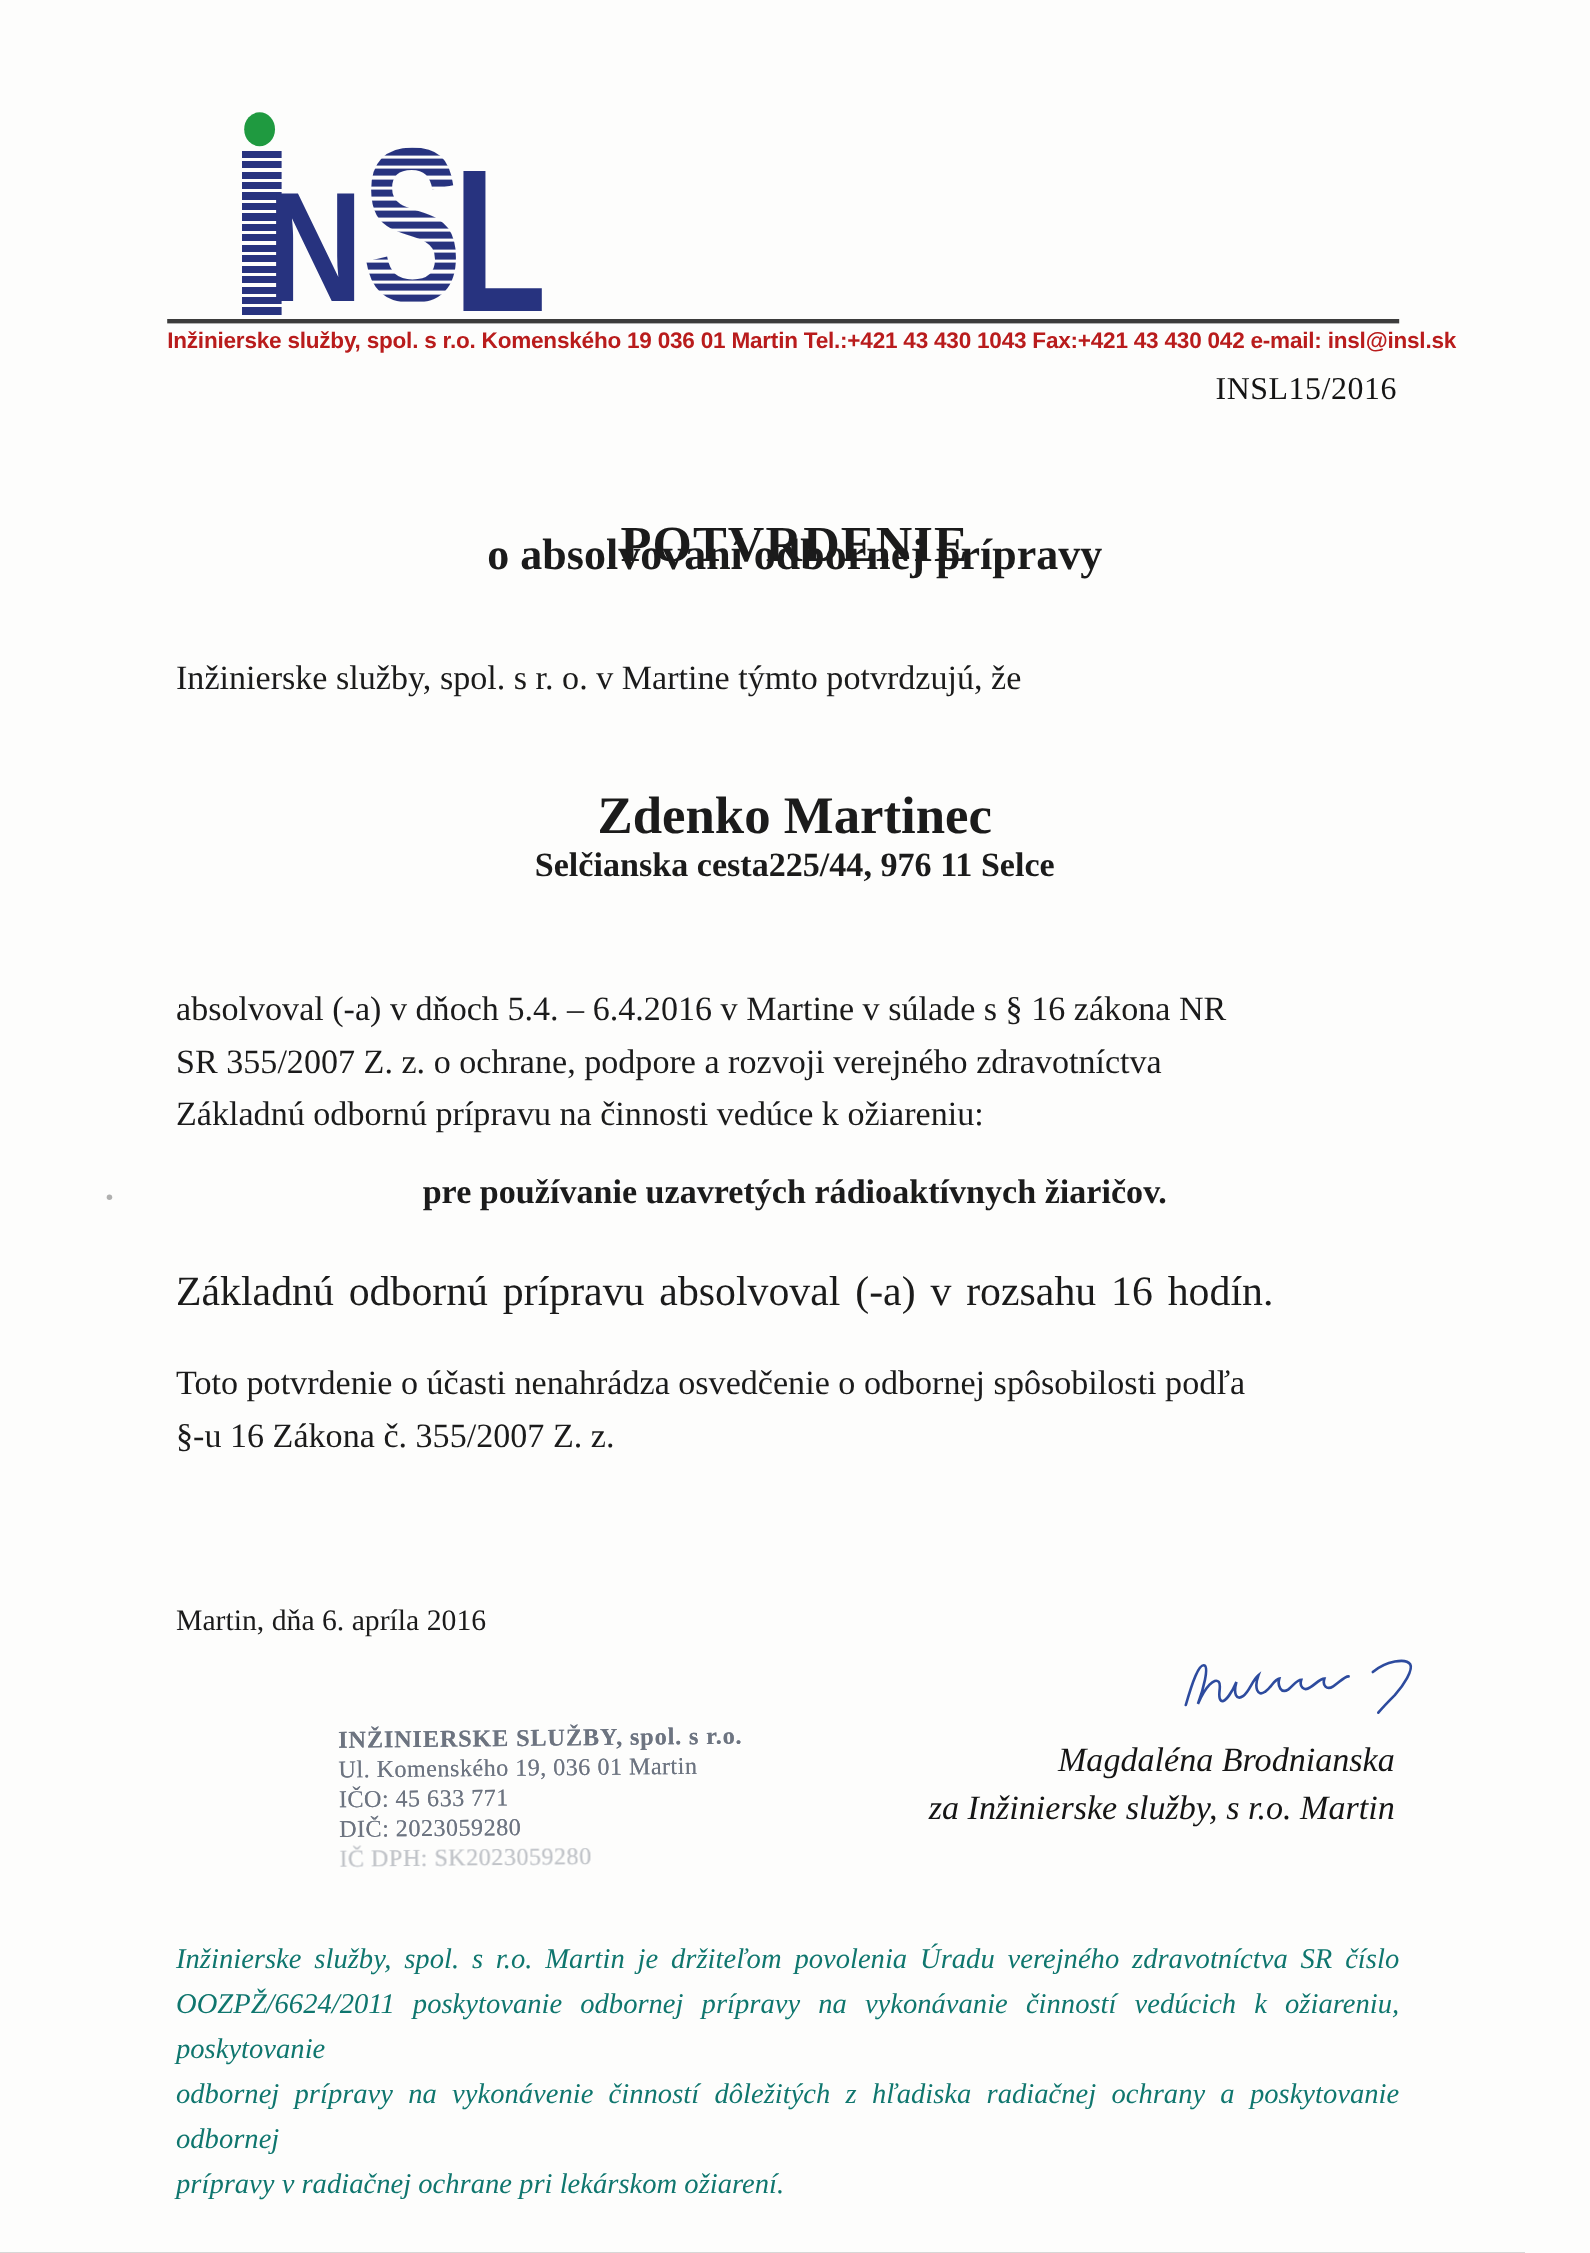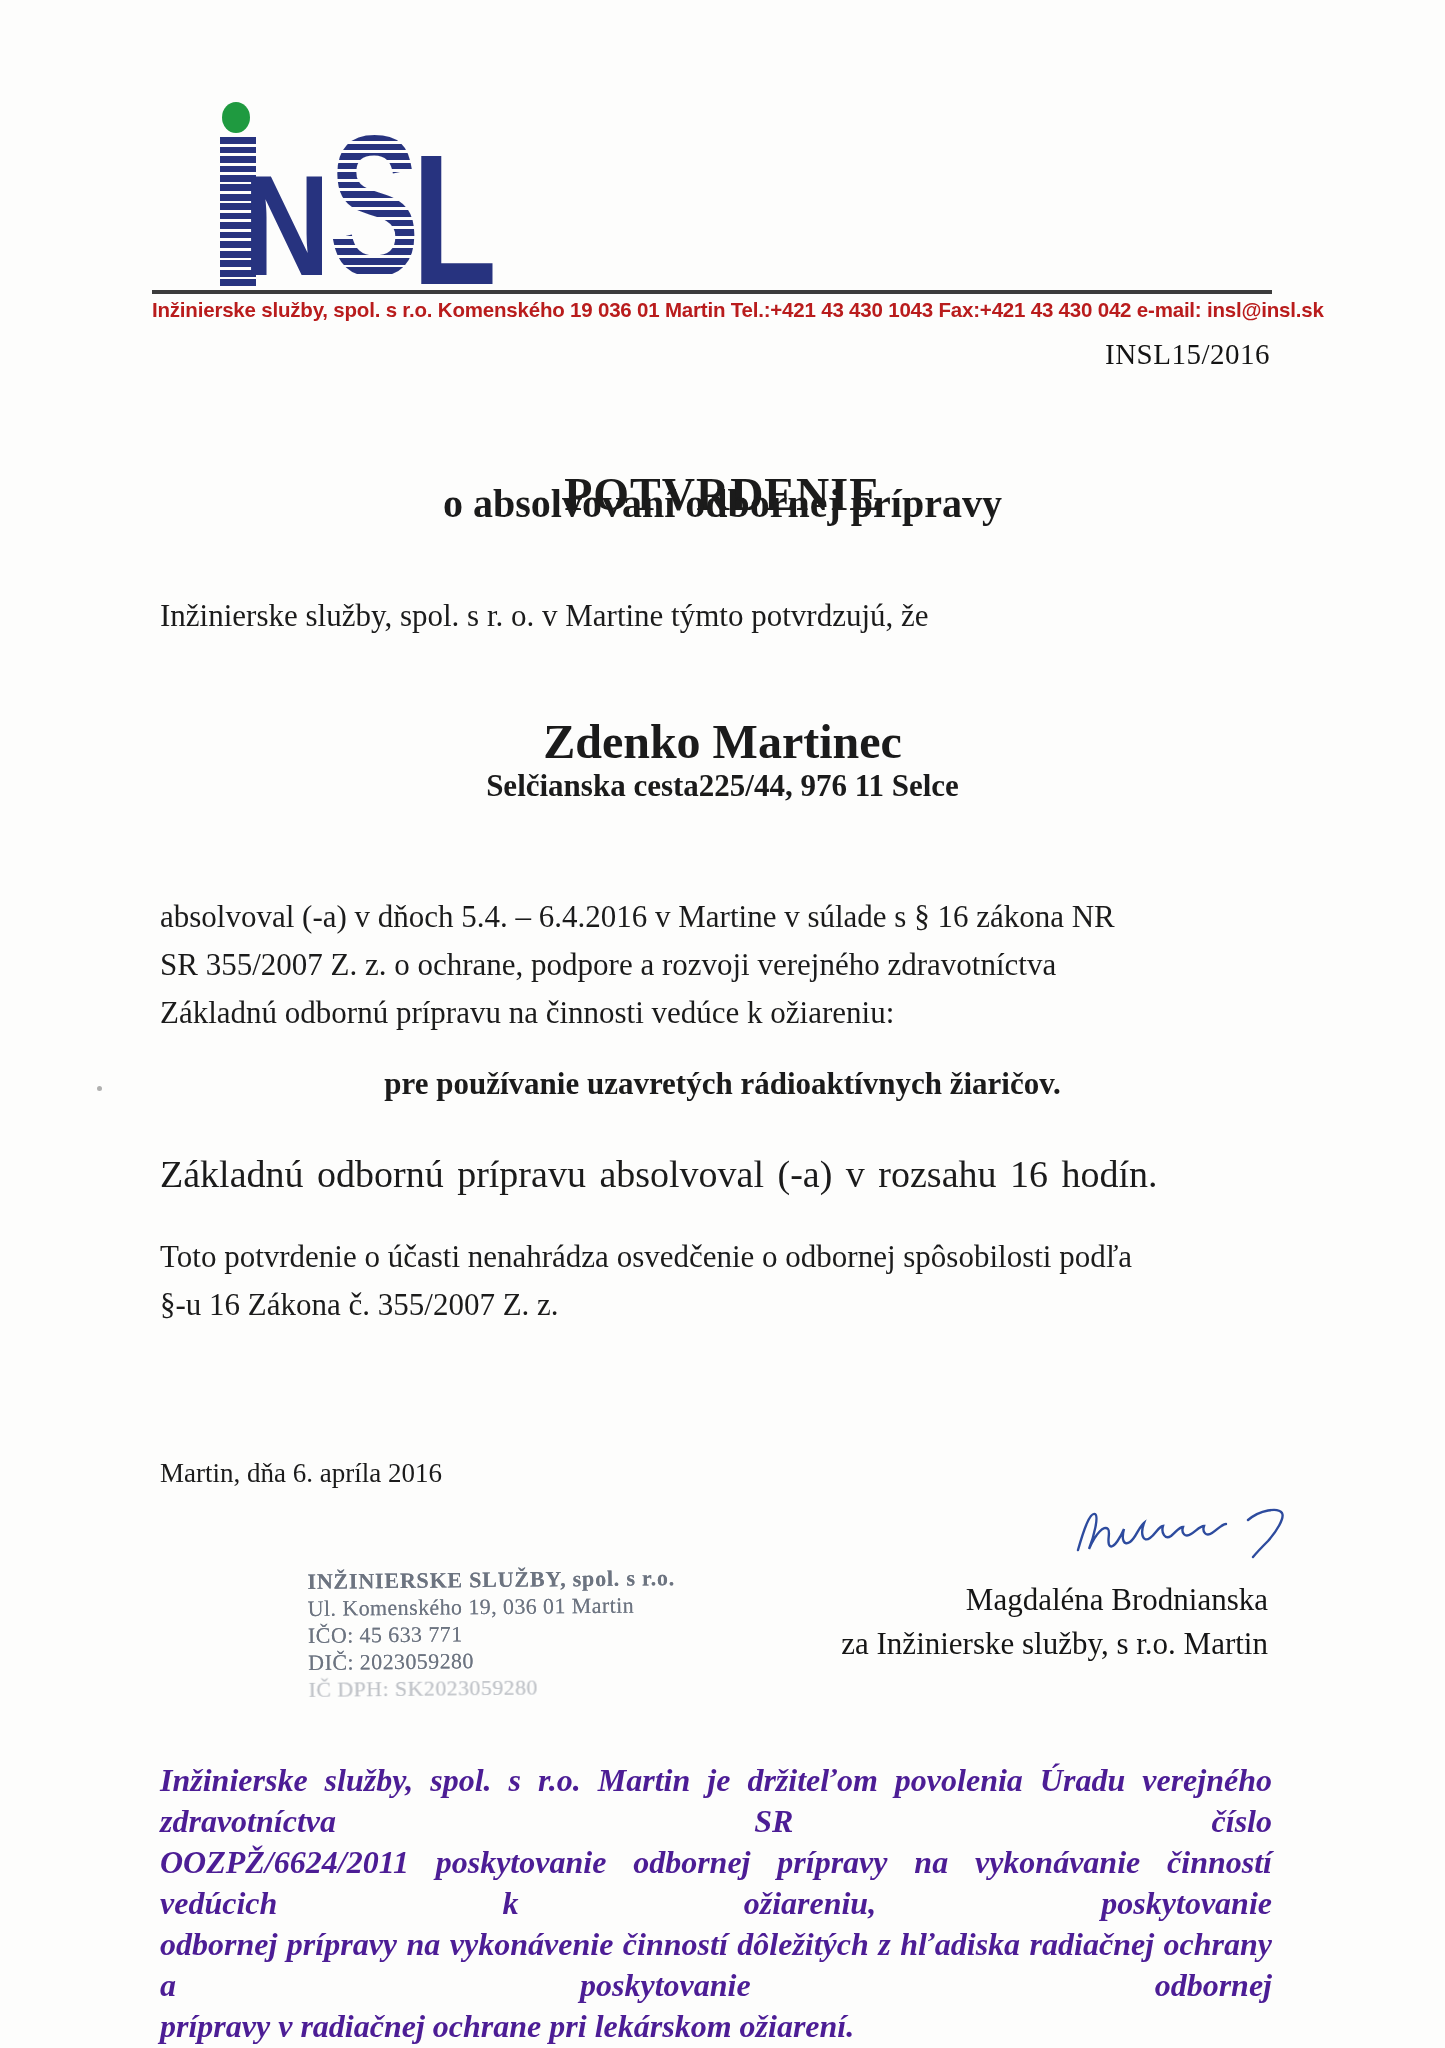--- a/index.html
+++ b/index.html
@@ -85,28 +85,28 @@
   .stamp {
     position: absolute; left: 308px; top: 1566px;
     font-size: 22px; line-height: 27px; color: #6d7480;
     transform: rotate(-0.6deg); letter-spacing: 0.4px;
     text-shadow: 0 0 0.6px #8b93a0;
   }
   .stamp-line-1 { font-weight: bold; letter-spacing: 0.8px; }
   .stamp-line-5 { opacity: 0.42; filter: blur(0.4px); }
   .sig-block {
     position: absolute; right: 177px; top: 1578px;
-    text-align: right; font-size: 31px; line-height: 44px; color: #151515;
+    text-align: right; font-size: 31px; line-height: 44px; color: #151515; font-style: italic;
   }
 
   
   .footer {
     position: absolute; left: 160px; top: 1760px; width: 1112px;
-    font-size: 32px; line-height: 41px; font-style: italic; font-weight: bold;
-    color: #4c1d95;
+    font-size: 26px; line-height: 41px; font-style: italic; font-weight: normal;
+    color: #0f766e;
   }
   .footer .just { text-align: justify; text-align-last: justify; }
 </style>
 </head>
 <body>
 
 <div class="page">
 
   <div>
     <div class="logo-dot"></div>

